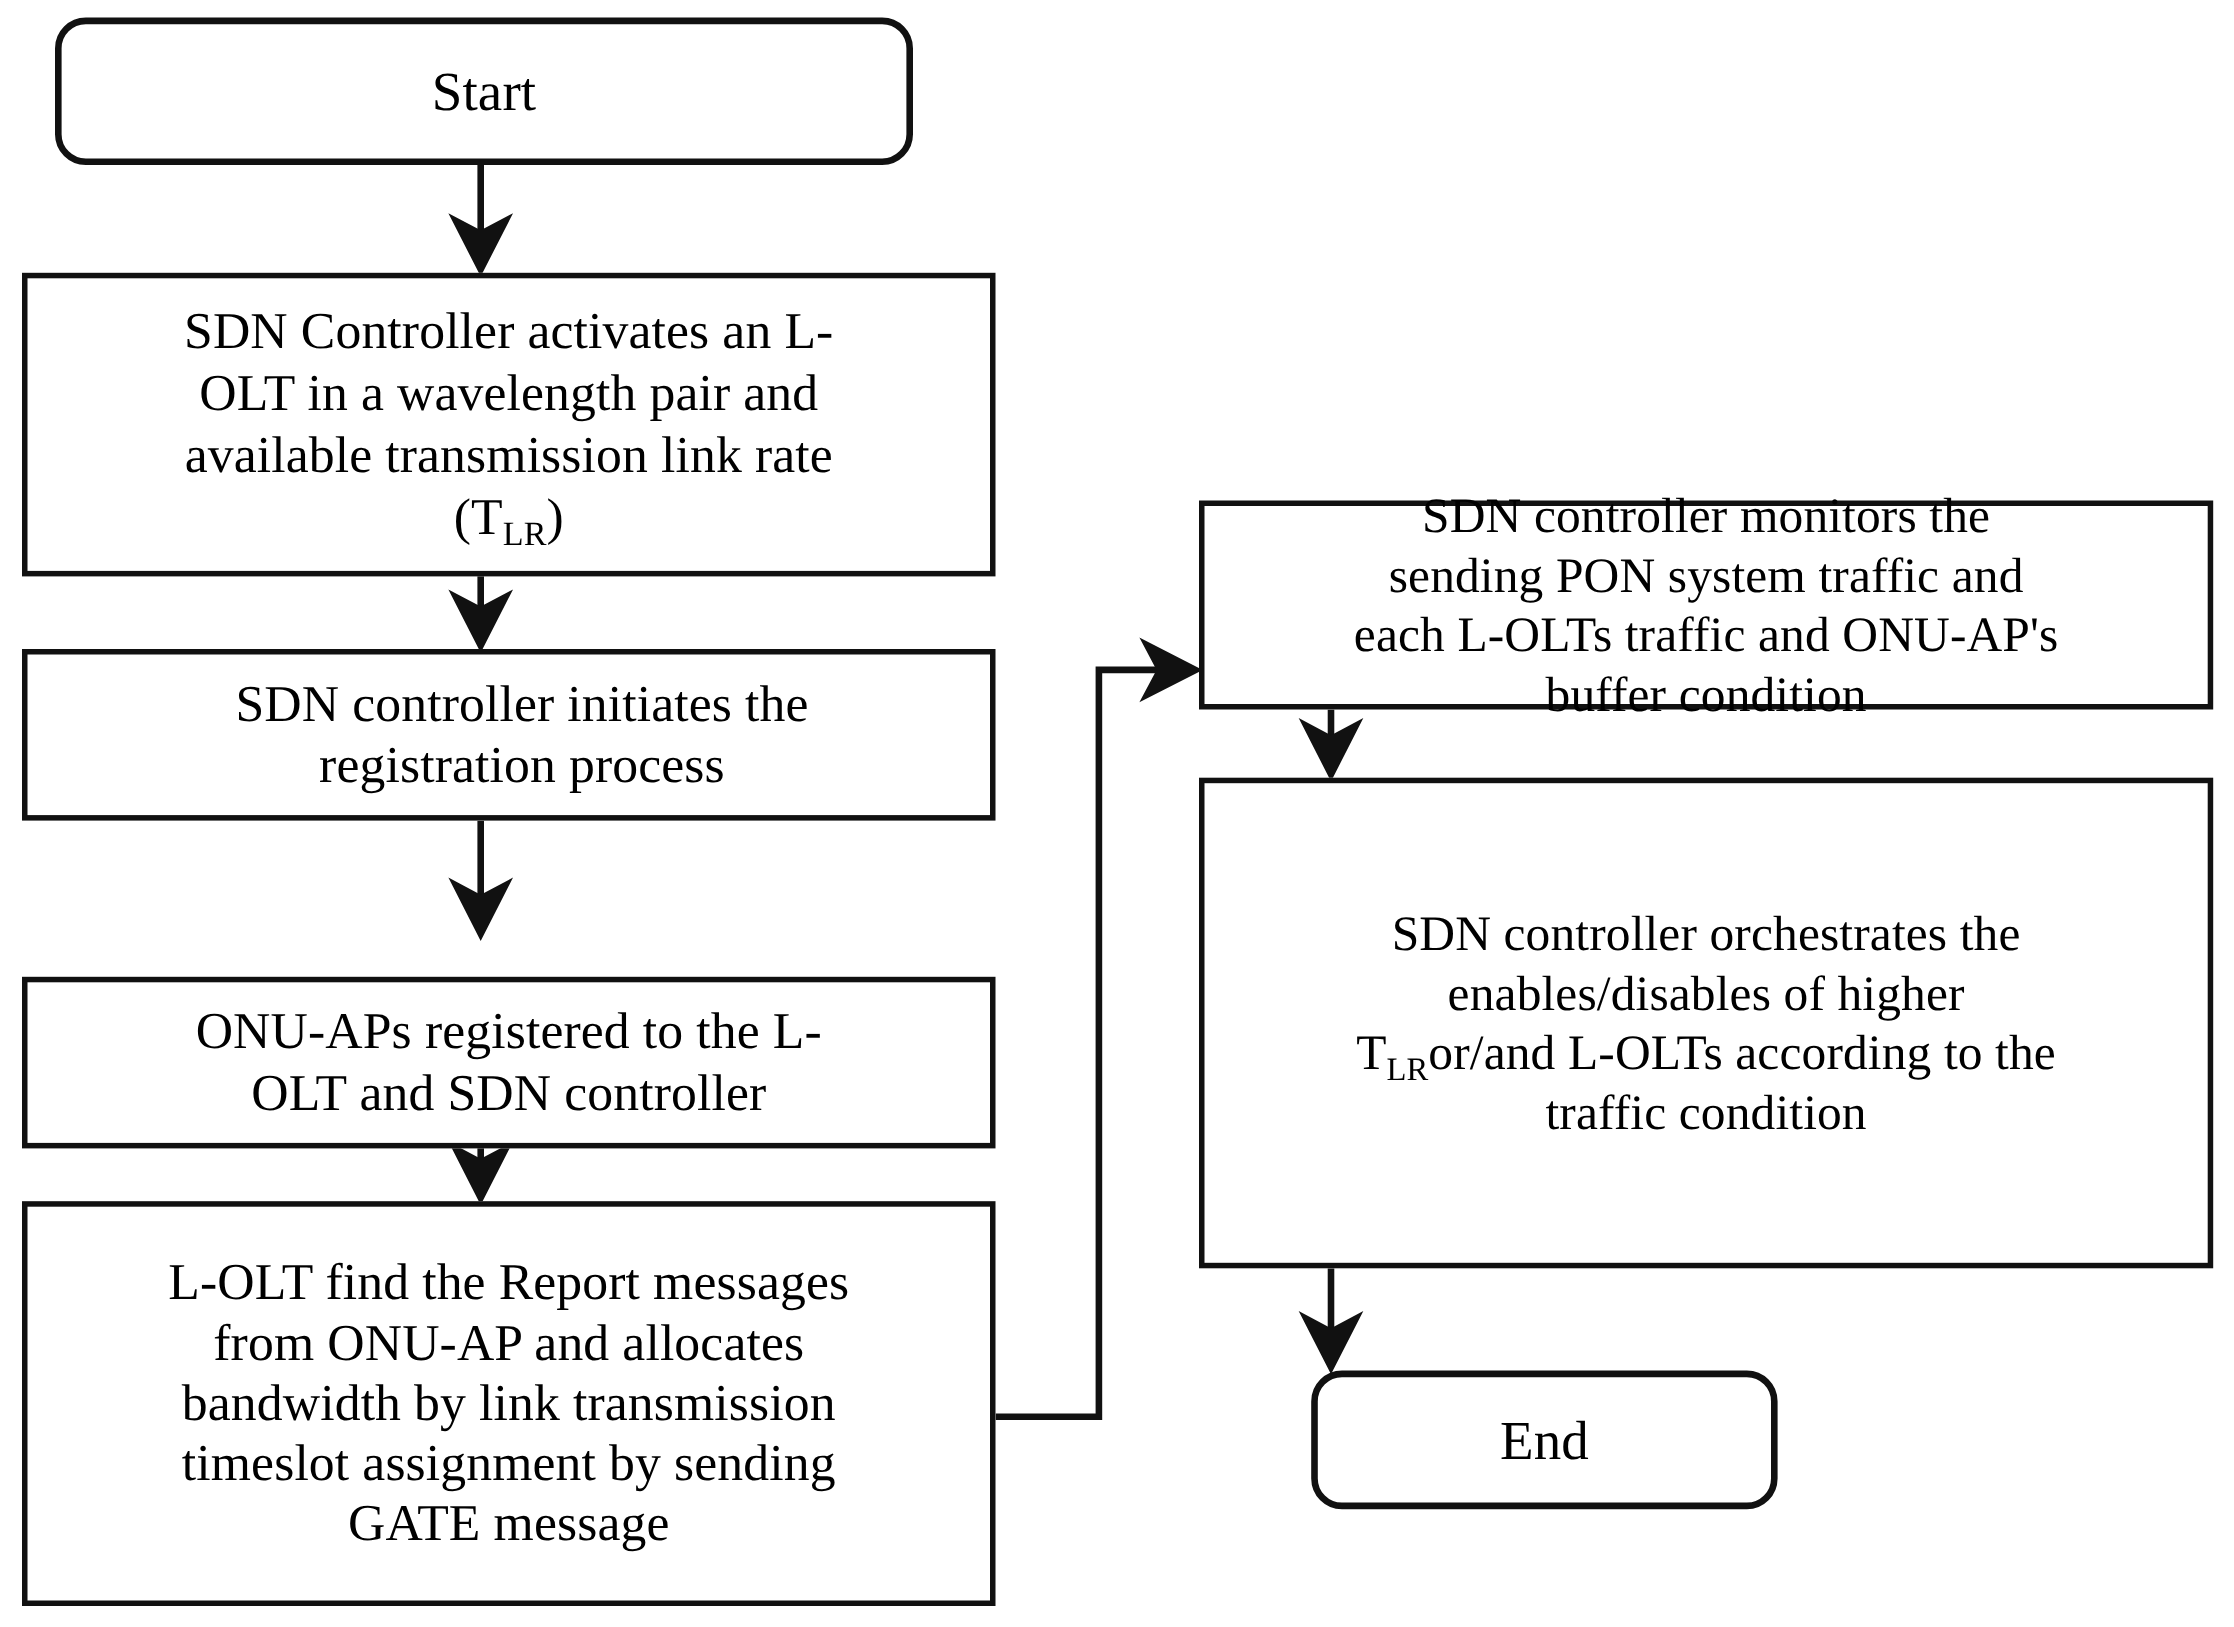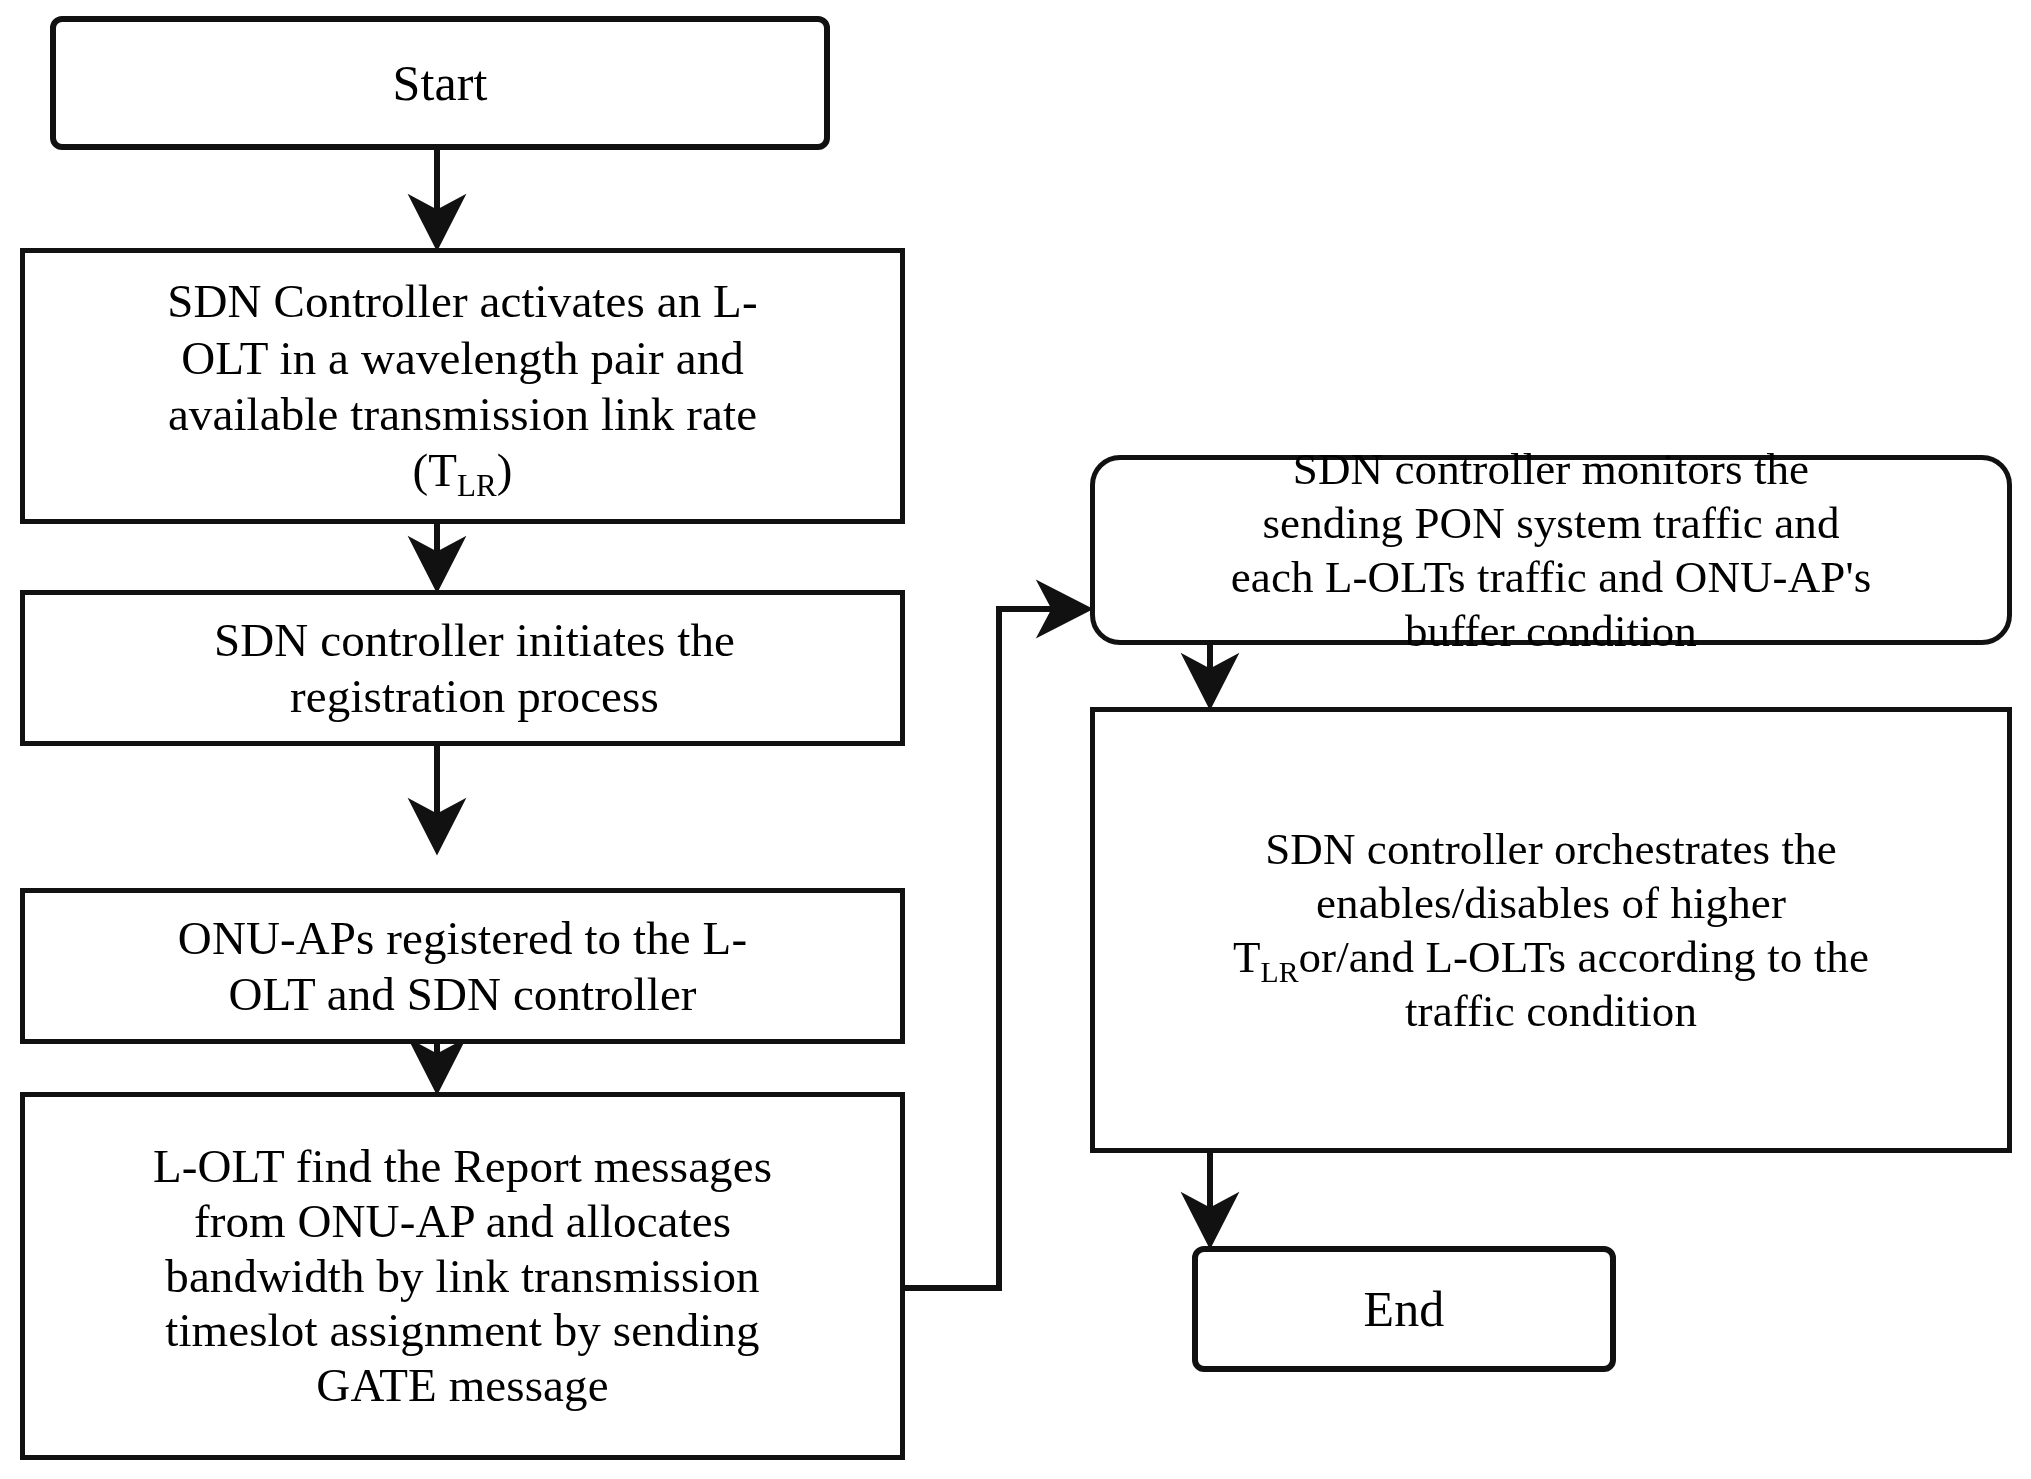--- a/index.html
+++ b/index.html
@@ -23,21 +23,21 @@
     position: absolute;
     box-sizing: border-box;
     background: #ffffff;
     border: 5px solid #111111;
     display: flex;
     align-items: center;
     justify-content: center;
     text-align: center;
   }
   .node.terminator {
-    border-radius: 12px;
+    border-radius: 28px;
     border-width: 6px;
   }
   .node .txt {
     display: block;
     width: 100%;
     padding: 0 14px;
     line-height: 1.20;
     font-size: 47px;
     letter-spacing: 0.1px;
   }
@@ -116,21 +116,21 @@
   <div class="node dense" style="left:20px; top:1092px; width:885px; height:368px;text-align:center;">
     <span class="txt">
       <span>L-OLT find the Report messages</span><br>
       <span>from ONU-AP and allocates</span><br>
       <span>bandwidth by link transmission</span><br>
       <span>timeslot assignment by sending</span><br>
       <span>GATE message</span>
     </span>
   </div>
 
-  <div class="node" style="left:1090px; top:455px; width:922px; height:190px;border-radius:30px;">
+  <div class="node" style="left:1090px; top:455px; width:922px; height:190px;">
     <span class="txt" style="font-size:45px; padding:0 6px;">
       <span>SDN controller monitors the</span><br>
       <span>sending PON system traffic and</span><br>
       <span>each L-OLTs traffic and ONU-AP's</span><br>
       <span>buffer condition</span>
     </span>
   </div>
 
   <div class="node" style="left:1090px; top:707px; width:922px; height:446px;">
     <span class="txt" style="font-size:45px; padding:0 6px;">

